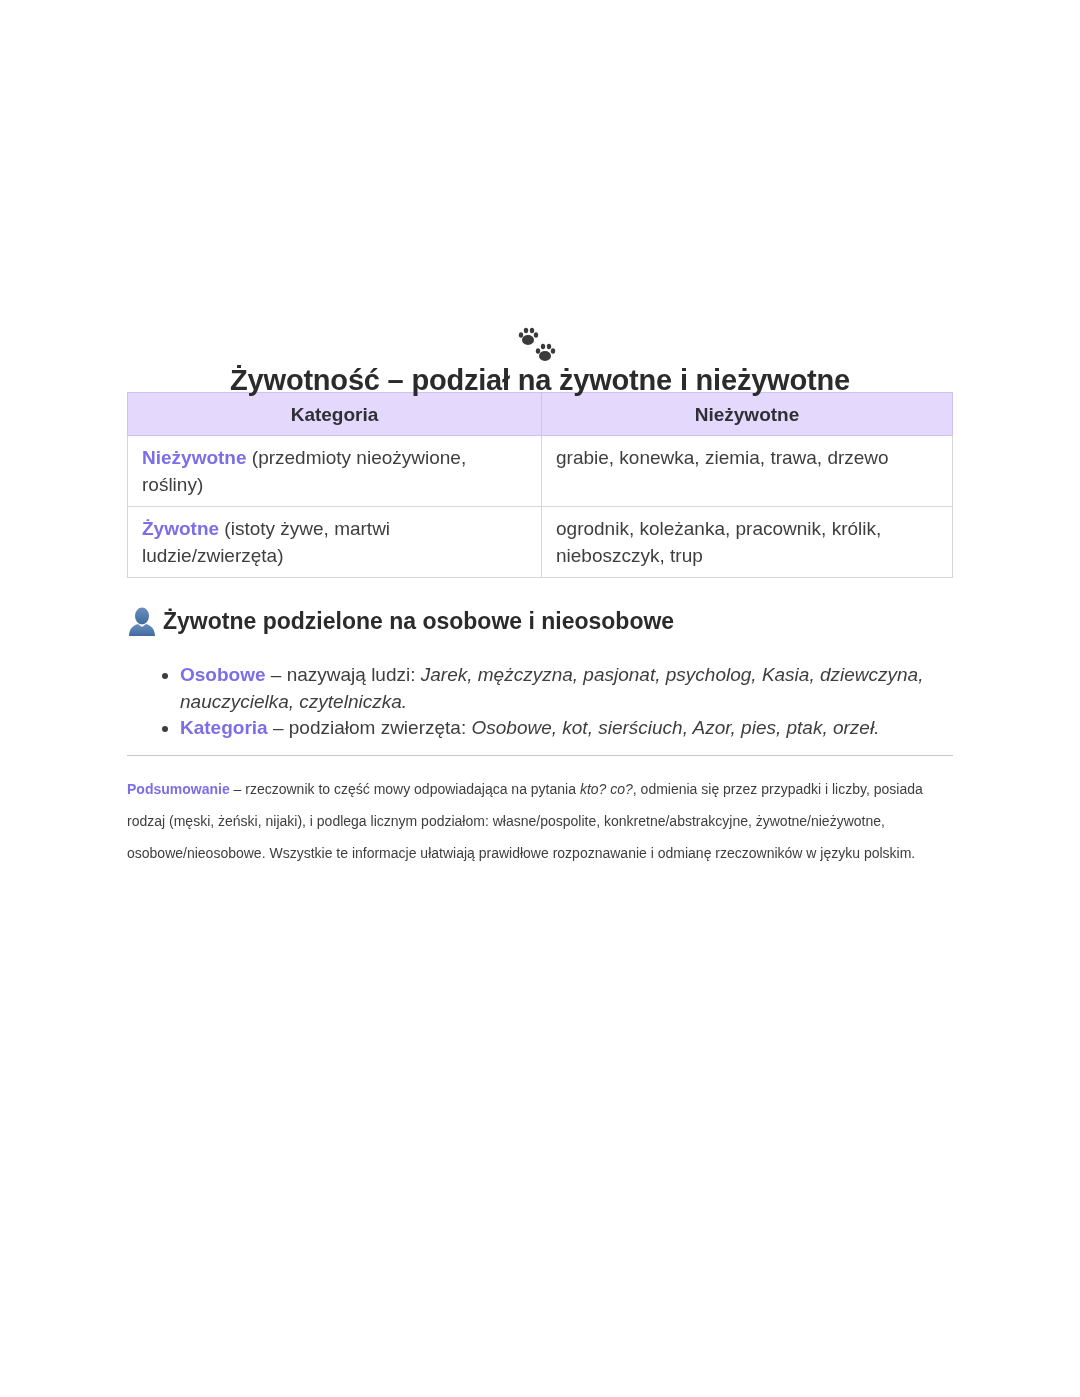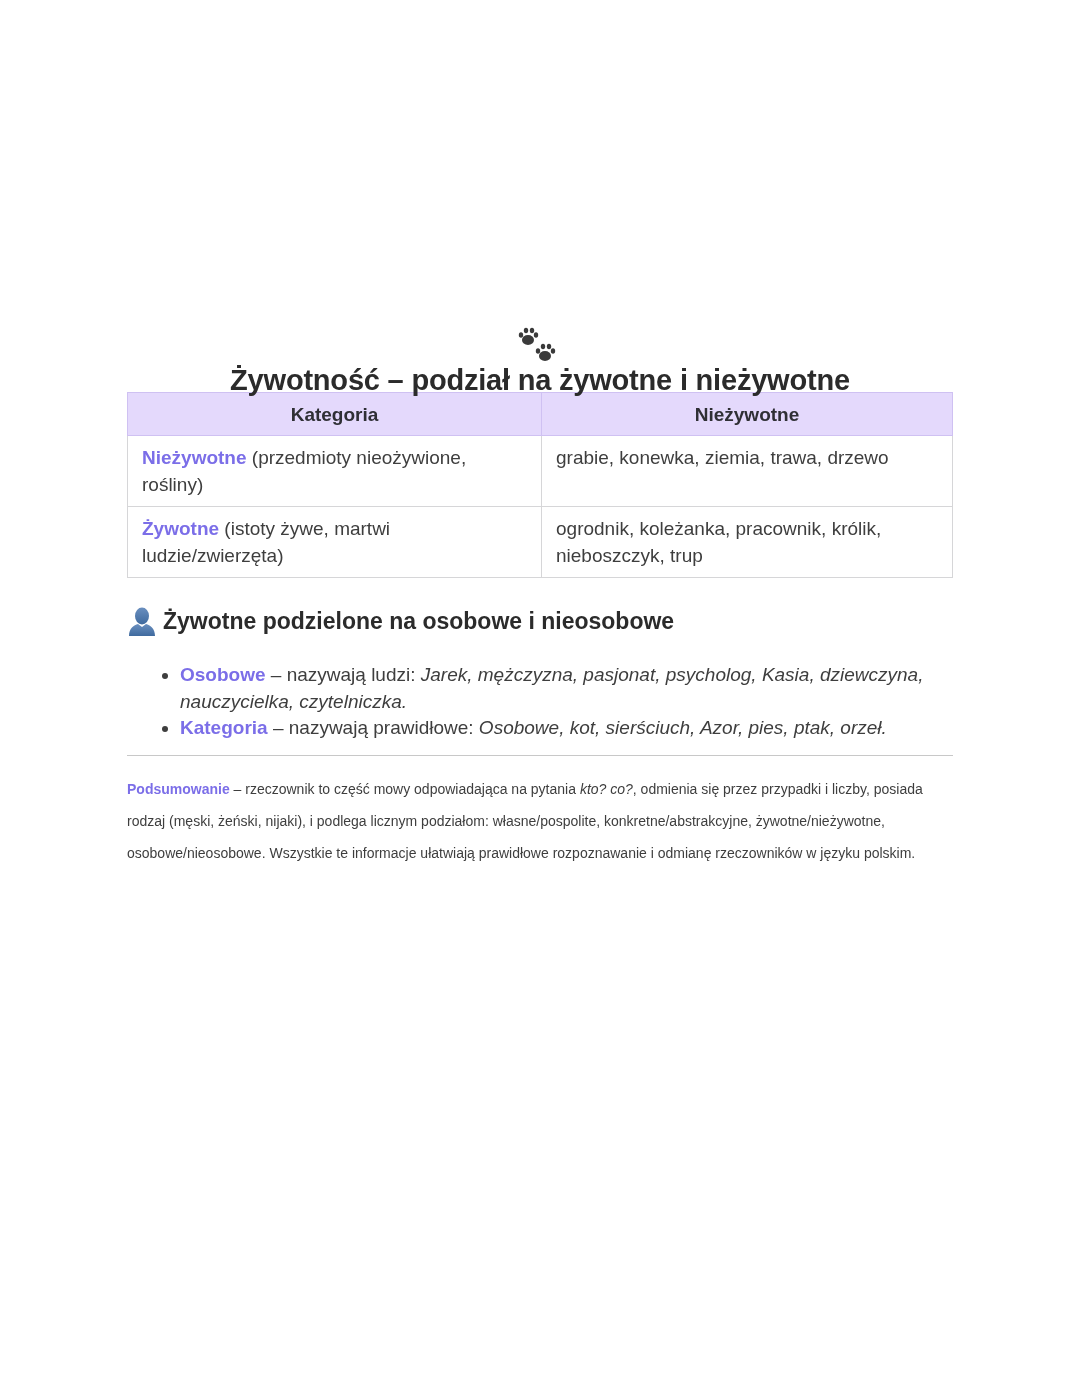--- a/index.html
+++ b/index.html
@@ -146,20 +146,20 @@
         </defs>
         <ellipse cx="15" cy="10" rx="7" ry="8.5" fill="url(#pg)"></ellipse>
         <path d="M2 30 C2 22 7 19 11 18 L15 21 L19 18 C23 19 28 22 28 30 Z" fill="url(#pg)"></path>
       </svg>
     </span>
     <span>Żywotne podzielone na osobowe i nieosobowe</span>
   </h3>
 
   <ul>
     <li><span class="accent">Osobowe</span><span> – nazywają ludzi: </span><em>Jarek, mężczyzna, pasjonat, psycholog, Kasia, dziewczyna, nauczycielka, czytelniczka.</em></li>
-    <li><span class="accent">Kategoria</span><span> – nazywają prawidłowe: </span><em>Osobowe, kot, sierściuch, Azor, pies, ptak, orzeł.</em></li>
+    <li><span class="accent">Kategoria</span><span> – podziałom zwierzęta: </span><em>Osobowe, kot, sierściuch, Azor, pies, ptak, orzeł.</em></li>
   </ul>
 
   <hr>
 
   <p class="summary"><span class="accent">Podsumowanie</span><span> – rzeczownik to część mowy odpowiadająca na pytania </span><em>kto? co?</em><span>, odmienia się przez przypadki i liczby, posiada rodzaj (męski, żeński, nijaki), i podlega licznym podziałom: własne/pospolite, konkretne/abstrakcyjne, żywotne/nieżywotne, osobowe/nieosobowe. Wszystkie te informacje ułatwiają prawidłowe rozpoznawanie i odmianę rzeczowników w języku polskim.</span></p>
 
 </div>
 
 </body></html>

